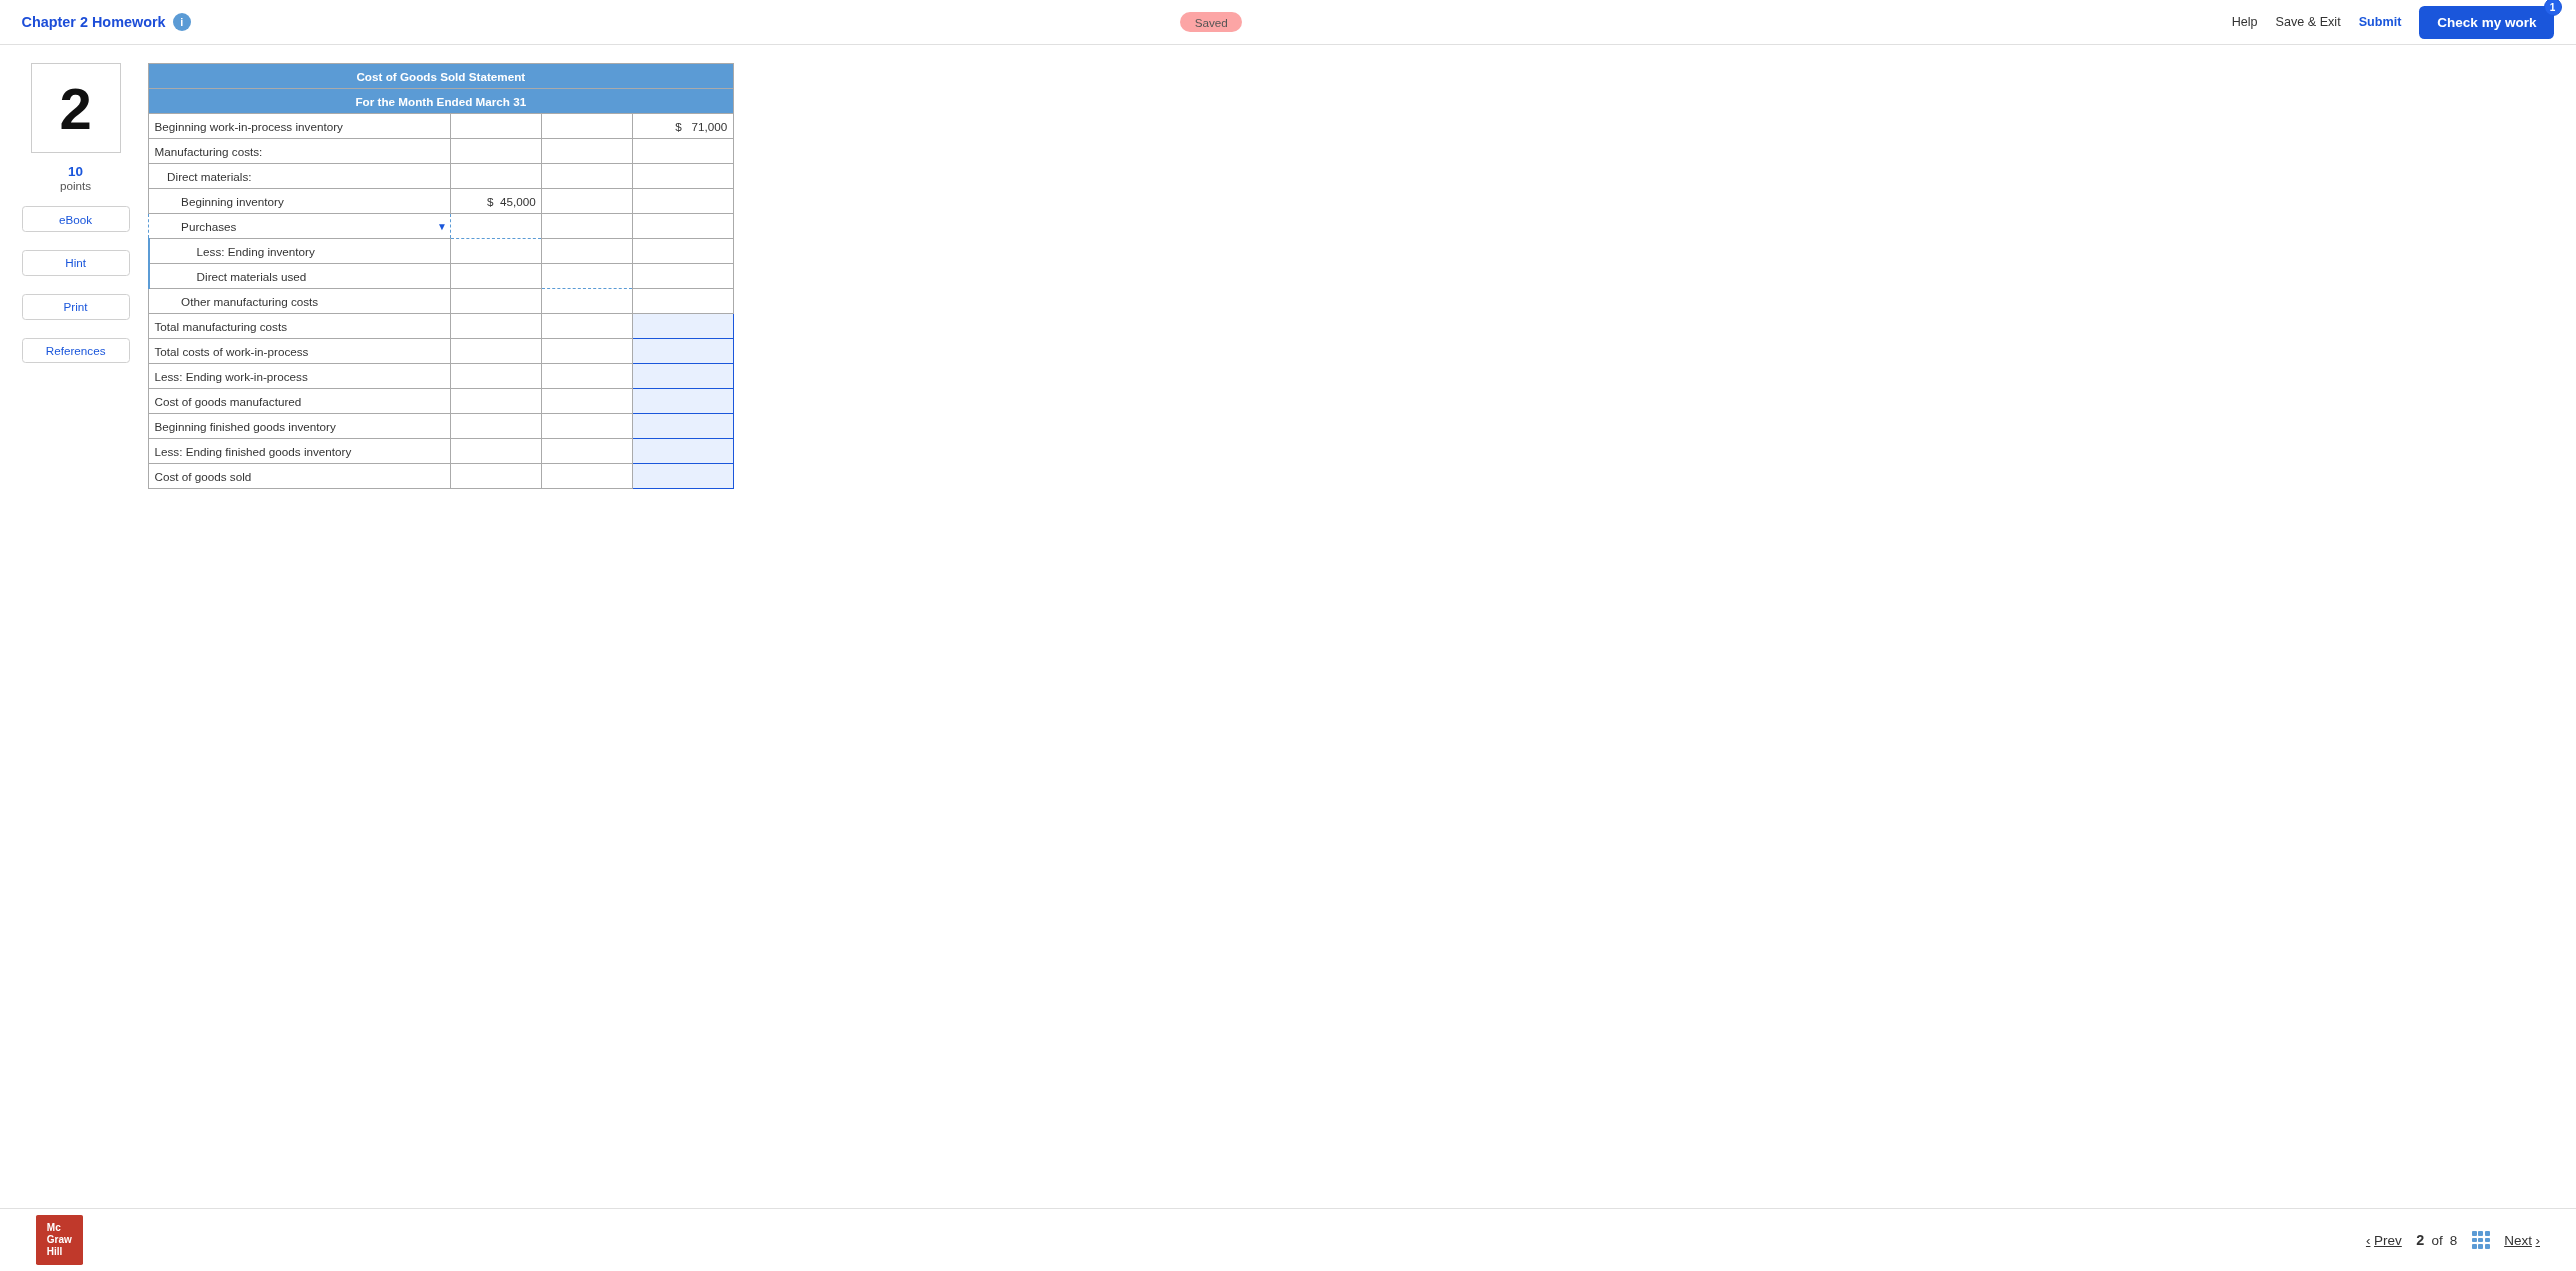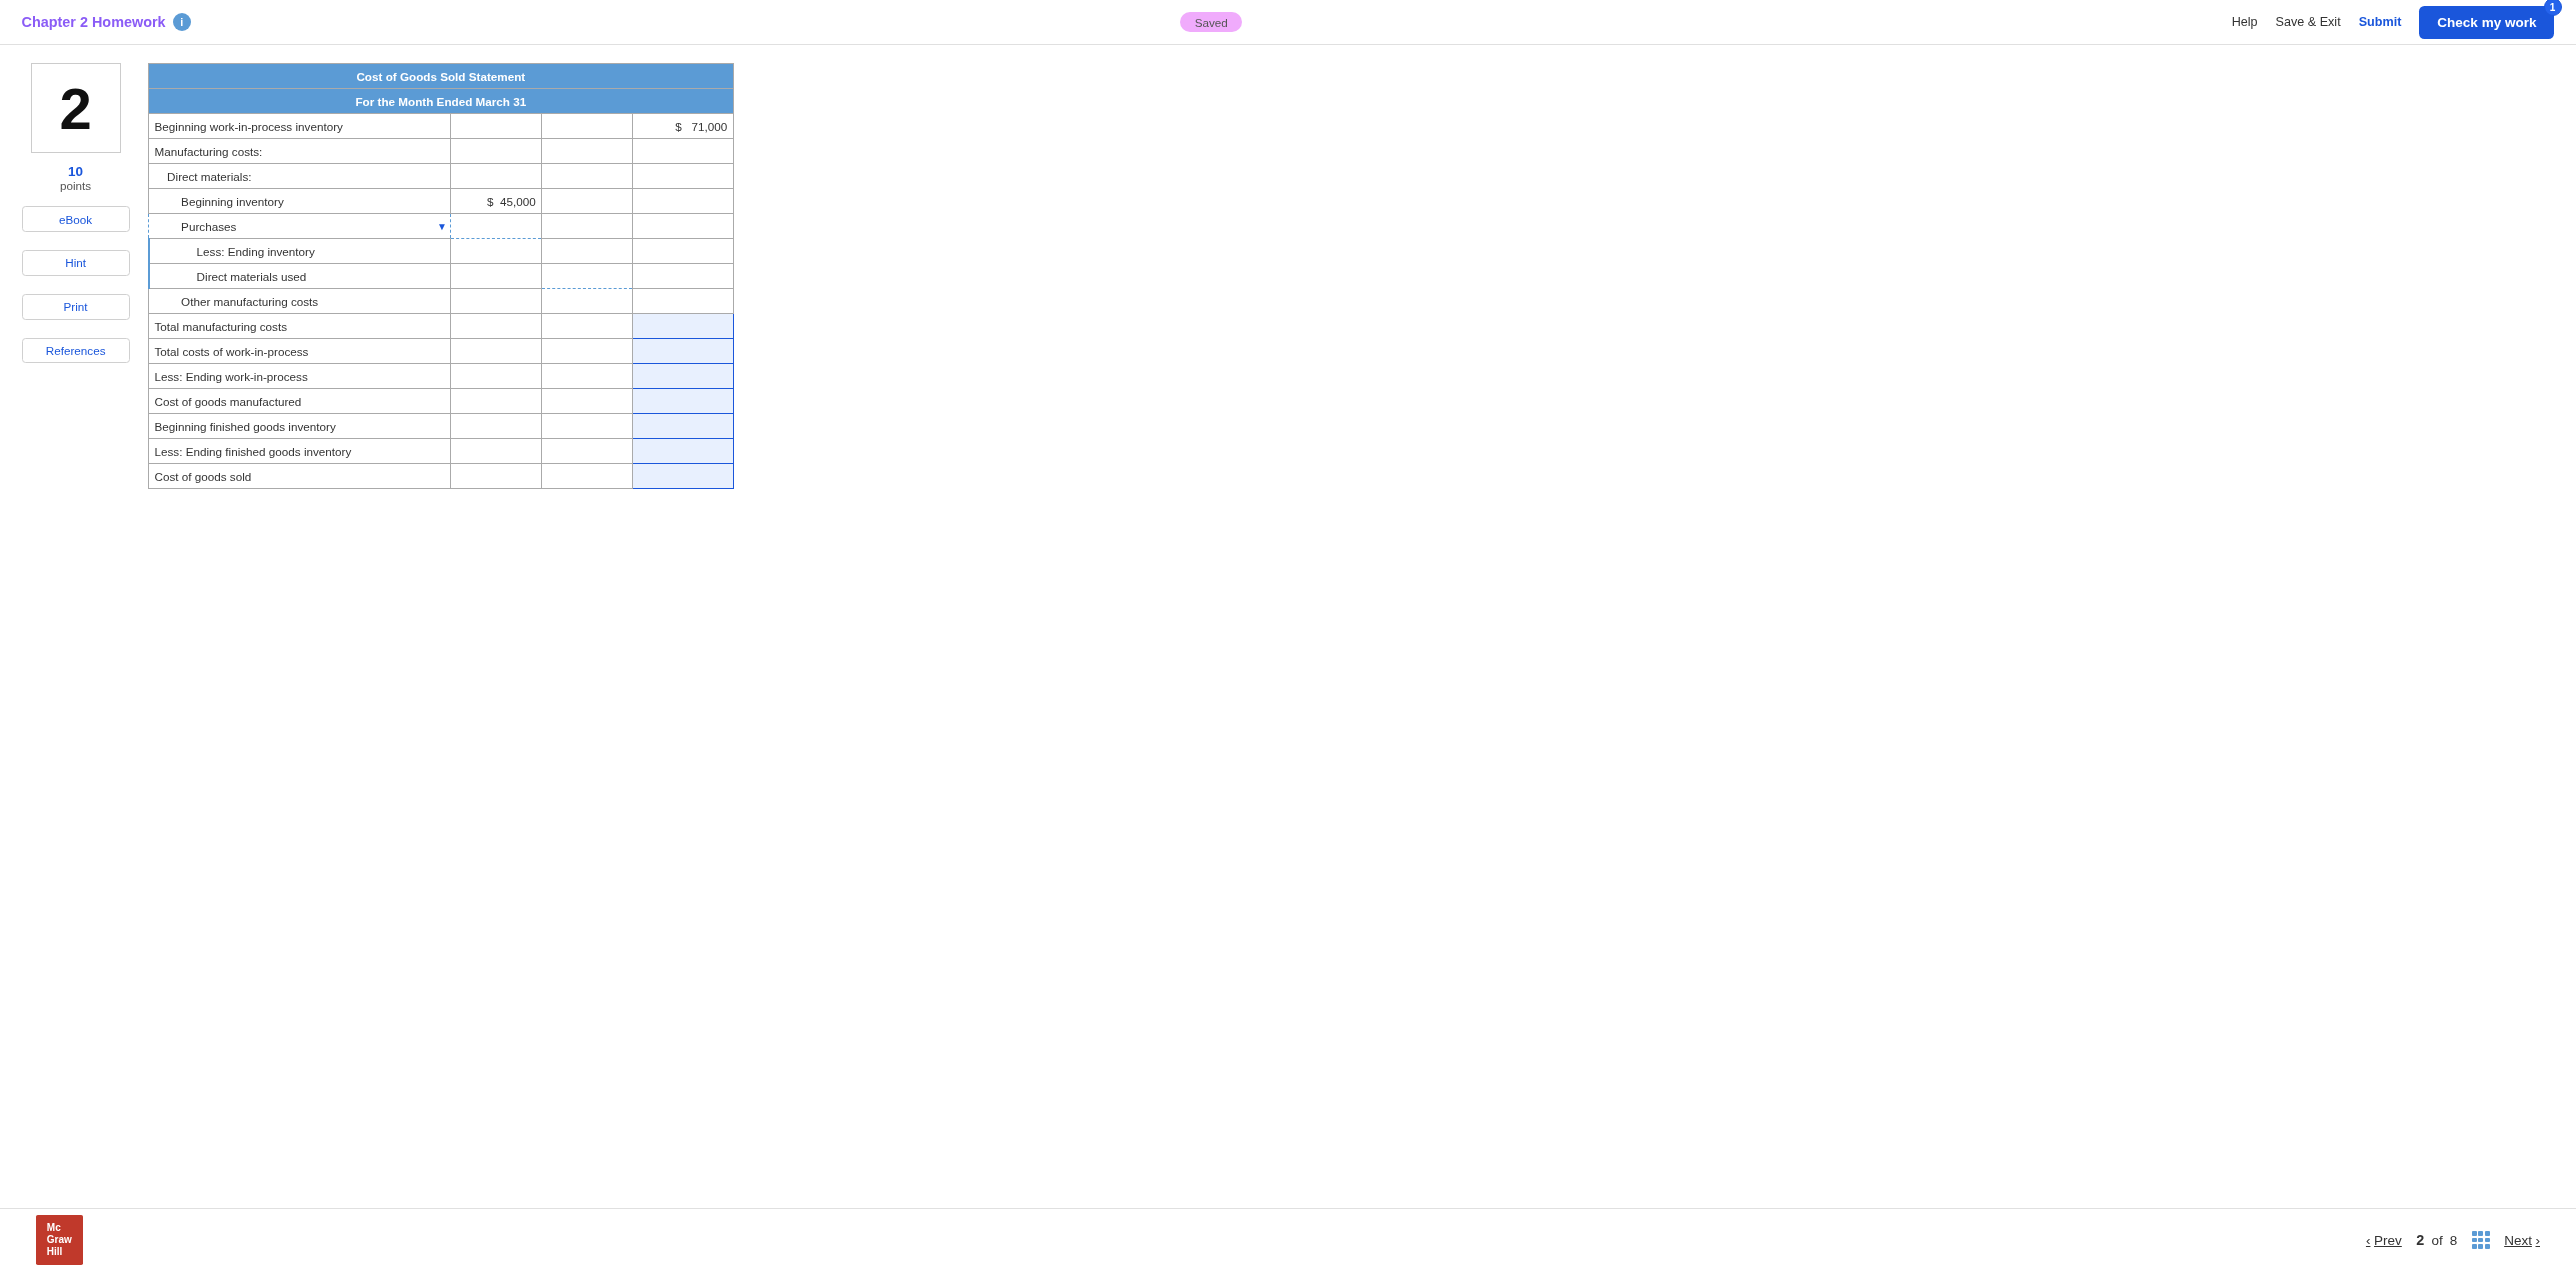--- a/index.html
+++ b/index.html
@@ -8,29 +8,29 @@
     
     .header {
       display: flex;
       align-items: center;
       justify-content: space-between;
       padding: 9px 21.6px;
       border-bottom: 0.9px solid #e0e0e0;
       height: 45px;
     }
     .header-left { display: flex; align-items: center; gap: 7.2px; }
-    .header-title { font-size: 14.4px; font-weight: 600; color: #8b5cf6; }
+    .header-title { font-size: 14.4px; font-weight: 600; color: #1d4ed8; }
     .info-icon {
       width: 18px; height: 18px; border-radius: 50%;
       background: #5b9bd5; color: #fff;
       display: flex; align-items: center; justify-content: center;
       font-size: 10.8px; font-weight: bold; cursor: pointer;
     }
     .saved-badge {
-      background: #f0abfc; border-radius: 18px;
+      background: #fca5a5; border-radius: 18px;
       padding: 3.6px 14.4px; font-size: 11.7px; color: #555;
     }
     .header-right { display: flex; align-items: center; gap: 18px; }
     .header-btn { background: none; border: none; font-size: 12.6px; color: #333; cursor: pointer; font-weight: 500; }
     .submit-btn { background: none; border: none; font-size: 12.6px; color: #1a56db; cursor: pointer; font-weight: 600; }
     .check-work-btn {
       background: #1a56db; color: #fff;
       border: none; border-radius: 5.4px;
       padding: 9px 18px; font-size: 13.5px; font-weight: 600;
       cursor: pointer; position: relative;

